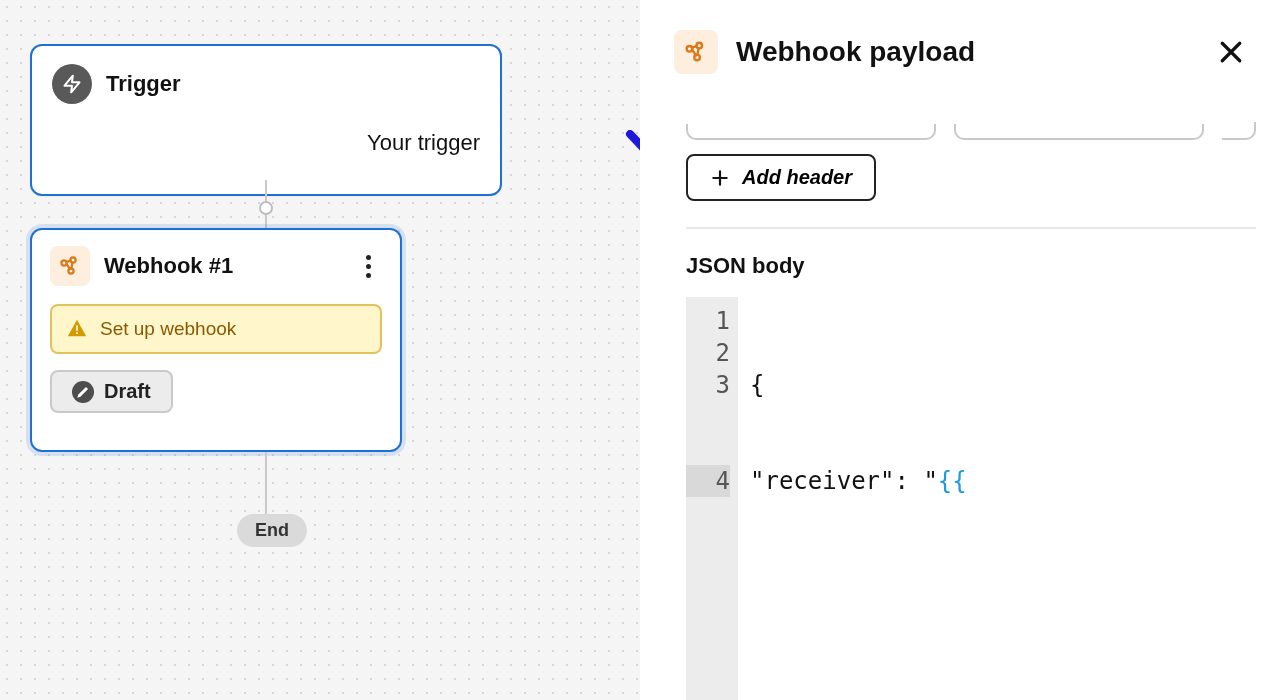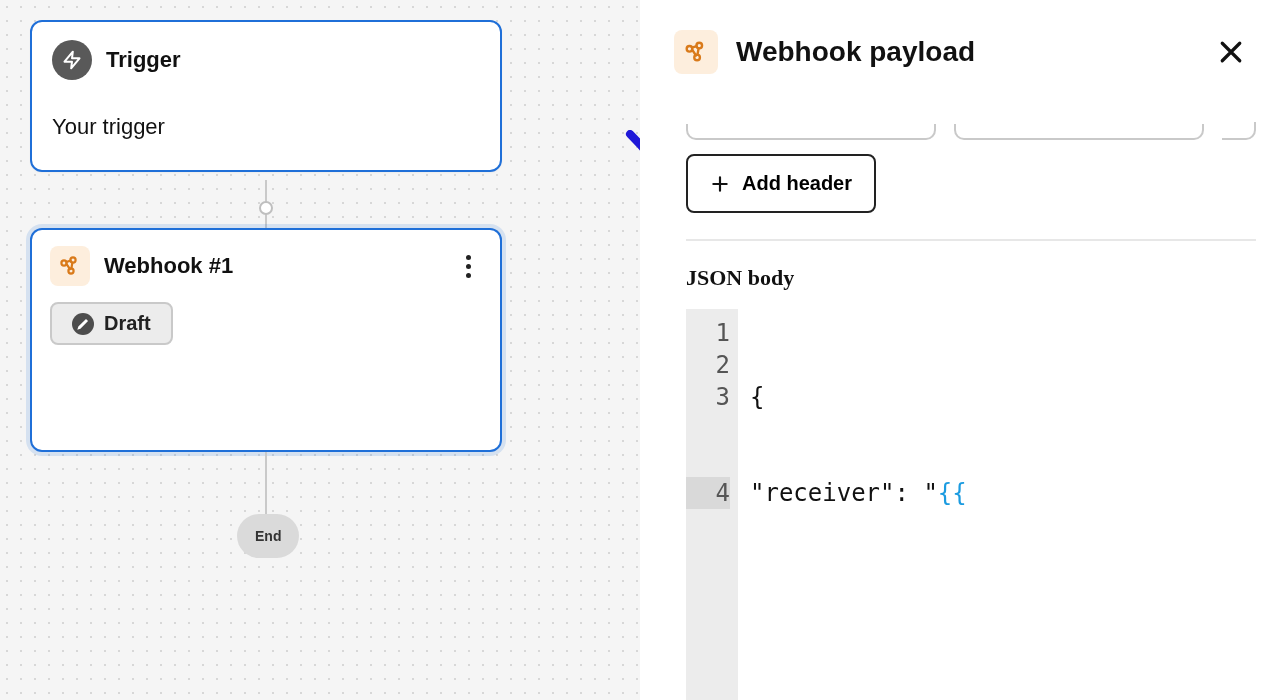--- a/index.html
+++ b/index.html
@@ -17,35 +17,35 @@
     background-position: 0 0;
   }
   .card {
     position: absolute;
     background: #fff;
     border: 2px solid #1f6fd8;
     border-radius: 12px;
     box-shadow: 0 1px 2px rgba(0,0,0,0.04);
     padding: 18px 20px;
   }
-  .trigger-card { left: 30px; top: 20px; width: 472px; height: 152px; }
+  .trigger-card { left: 30px; top: 44px; width: 472px; height: 152px; }
   .trigger-head { display: flex; align-items: center; gap: 14px; }
   .trigger-icon {
     width: 40px; height: 40px; border-radius: 50%; background:#595959;
     display:flex; align-items:center; justify-content:center; color:#fff;
   }
   .trigger-title { font-size: 22px; font-weight: 700; color:#111; }
-  .trigger-sub { margin-top: 34px; font-size: 22px; color:#111; }
+  .trigger-sub { margin-top: 26px; font-size: 22px; color:#111;text-align:right; }
 
   .connector { position:absolute; left: 265px; width:2px; background:#c9c9c9; }
   .conn1 { top:180px; height:48px; }
   .conn-dot { position:absolute; left:259px; width:14px; height:14px; border:2px solid #bfbfbf; background:#fff; border-radius:50%; }
   .dot1 { top:201px; }
 
-  .webhook-card { left:30px; top:228px; width:472px; height:224px; padding:16px 18px 16px 18px; }
+  .webhook-card { left:30px; top:228px; width:372px; height:224px; padding:16px 18px 16px 18px; }
   .webhook-card.selected { box-shadow: 0 0 0 4px rgba(31,111,216,0.15); }
   .webhook-head { display:flex; align-items:center; gap:14px; }
   .webhook-icon-wrap {
     width:40px; height:40px; border-radius:8px;
     display:flex; align-items:center; justify-content:center;
     background:#fdeedd; color:#d97a1a;
   }
   .webhook-title { font-size:22px; font-weight:700; color:#111; flex:1; }
   .kebab { width:28px; display:flex; flex-direction:column; align-items:center; gap:4px; cursor:pointer; }
   .kebab span { width:5px; height:5px; background:#222; border-radius:50%; }
@@ -62,22 +62,22 @@
   .draft-pill {
     display:flex; align-items:center; gap:10px;
     background:#ececec; border:2px solid #c9c9c9; border-radius:8px;
     padding:8px 20px; font-size:20px; font-weight:600; color:#222;
   }
   .pencil-circle { width:22px; height:22px; border-radius:50%; background:#4d4d4d; display:flex; align-items:center; justify-content:center; color:#fff; }
 
   .conn2 { top:452px; height:62px; }
   .end-pill {
     position:absolute; left:237px; top:514px;
-    background:#dadada; color:#333; font-size:14px; font-weight:600;
-    padding:14px 18px; border-radius:999px;
+    background:#dadada; color:#333; font-size:18px; font-weight:600;
+    padding:6px 18px; border-radius:999px;
   }
 
   
   .anno-arrow { position:absolute; left:598px; top:130px; pointer-events:none; }
 
   
   .panel {
     width: 640px; height:700px; background:#fff; position:relative;
     display:flex; flex-direction:column;
   }
@@ -90,28 +90,28 @@
   .close-x { width:30px; height:30px; cursor:pointer; color:#111; }
 
   .panel-body { flex:1; overflow:hidden; padding:0 24px 0 46px; position:relative; }
 
   .seg-row { display:flex; gap:18px; align-items:flex-end; height:40px; margin-bottom:14px; }
   .seg { flex:1; height:16px; border:2px solid #c9c9c9; border-top:none; border-radius:0 0 10px 10px; background:#fff; }
   .seg.short { flex:0 0 34px; border-top:none; border-left:none; border-bottom:none; border-radius:0; height:18px; border-right:2px solid #c9c9c9; border-bottom:2px solid #c9c9c9; border-radius:0 0 10px 0; }
 
   .add-header-btn {
     display:inline-flex; align-items:center; gap:12px;
-    border:2px solid #222; border-radius:8px; padding:16px 22px;
-    font-size:20px; font-weight:600; cursor:pointer; background:#fff;
+    border:2px solid #222; border-radius:8px; padding:10px 22px;
+    font-size:20px; font-weight:600; cursor:pointer; background:#fff;font-style:italic;
   }
 
   .divider { height:2px; background:#e7e7e7; margin:26px 0 24px 0; }
 
   .section-row { display:flex; align-items:center; justify-content:space-between; }
-  .section-title { font-size:22px; font-weight:800; color:#111;font-family:Liberation Serif, serif; }
+  .section-title { font-size:22px; font-weight:800; color:#111; }
   .expand-btn {
     display:inline-flex; align-items:center; gap:10px;
     border:2px solid #1f1f1f; border-radius:8px; padding:8px 18px;
     font-size:19px; font-weight:700; cursor:pointer; background:#fff;
   }
   .section-help { margin-top:20px; font-size:20px; color:#333; }
 
   
   .editor { margin-top:18px; display:flex; font-family: "SFMono-Regular", Menlo, Consolas, monospace; font-size:24px; line-height:32px; }
   .gutter { width:52px; background:#ececec; text-align:right; padding:8px 8px 8px 0; color:#555; }
@@ -157,20 +157,30 @@
         </svg>
       </div>
       <div class="webhook-title">Webhook #1</div>
       <div class="kebab">
           <span></span>
           <span></span>
           <span></span>
         </div>
     </div>
 
+    <div class="warn-banner">
+      <span class="warn-icon">
+        <svg width="22" height="22" viewBox="0 0 24 24" fill="currentColor">
+            <path d="M12 2 L22 20 H2 Z" fill="#d39a00"></path>
+            <rect x="11" y="8" width="2" height="6" fill="#fff6cc"></rect>
+            <rect x="11" y="15.5" width="2" height="2" fill="#fff6cc"></rect>
+          </svg>
+      </span>
+      <span>Set up webhook</span>
+    </div>
 
     <div class="draft-row">
       <div class="draft-pill">
         <span class="pencil-circle">
           <svg width="12" height="12" viewBox="0 0 24 24" fill="none" stroke="currentColor" stroke-width="3" stroke-linecap="round">
               <path d="M3 21 L6 20 L20 6 L18 4 L4 18 Z"></path>
             </svg>
         </span>
         <span>Draft</span>
       </div>

